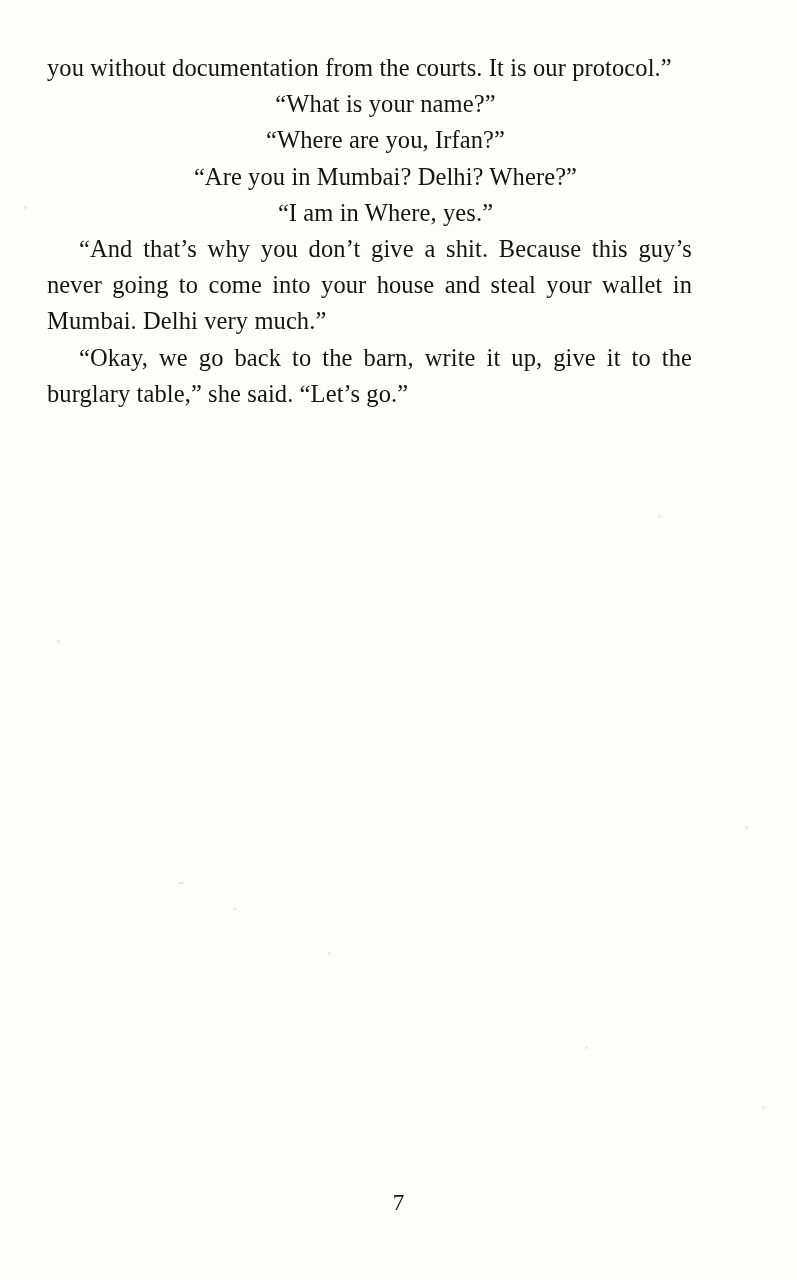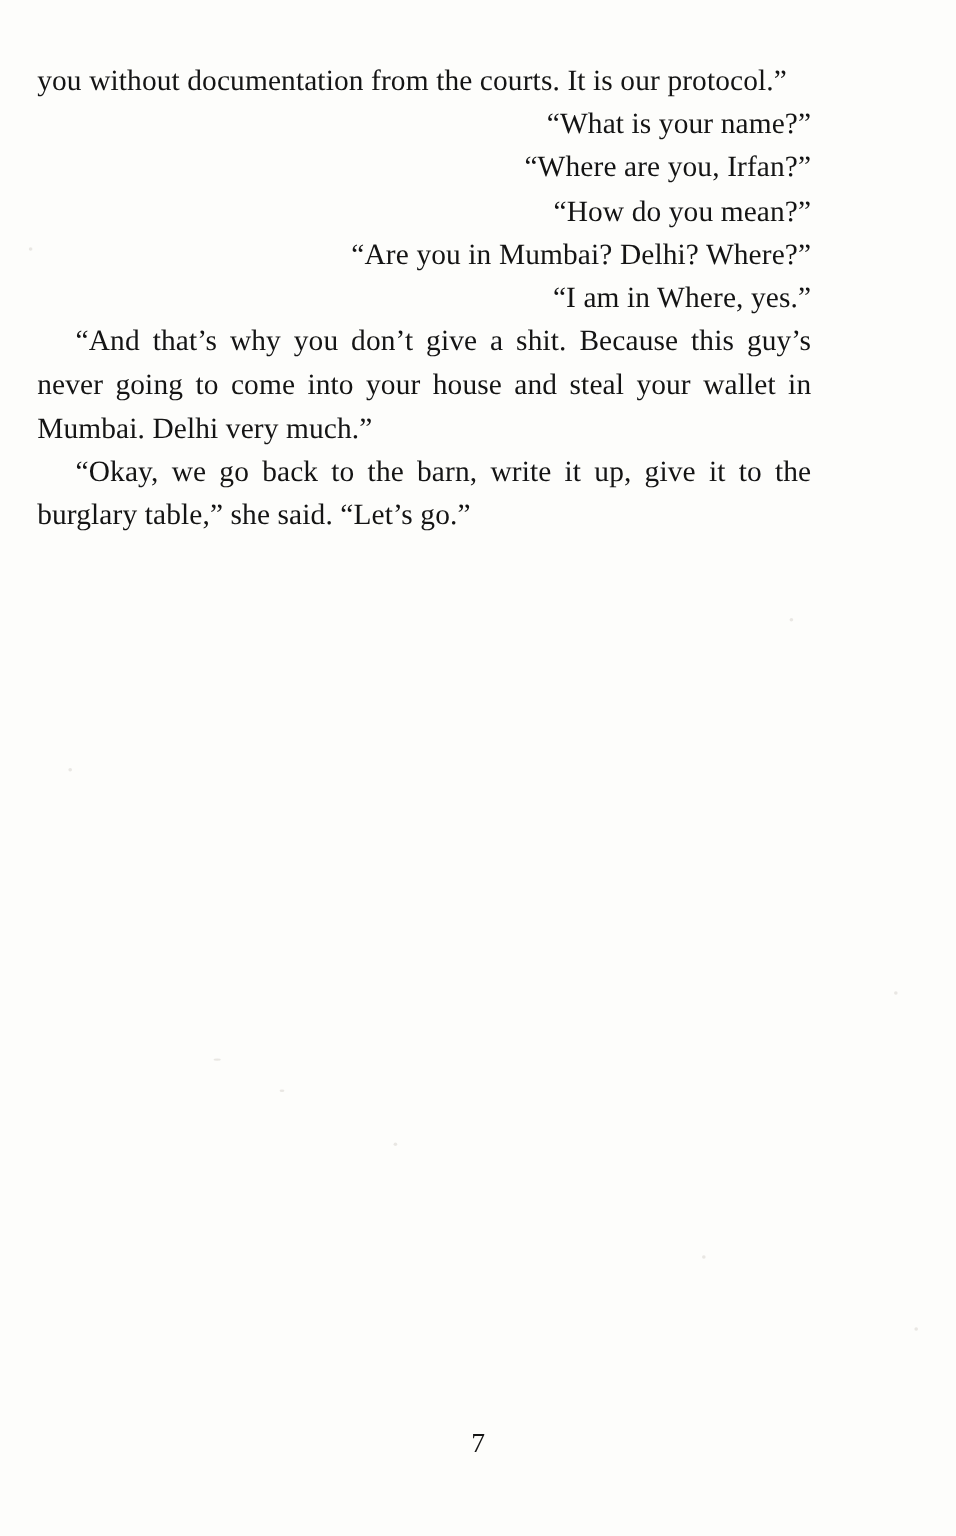--- a/index.html
+++ b/index.html
@@ -19,41 +19,41 @@
     position: absolute;
     top: 0;
     left: 0;
     width: 797px;
     height: 1280px;
     background: #fdfdfb;
   }
   .text-block {
     position: absolute;
     top: 50px;
-    left: 31px;
+    left: 47px;
     width: 645px;
   }
   .para {
     margin: 0;
     font-size: 24.5px;
     line-height: 36.2px;
     text-align: justify;
     text-justify: inter-word;
     letter-spacing: 0.1px;
     color: #141414;
   }
   .para.indent {
     text-indent: 32px;
   }
   .para.noindent {
     text-indent: 0;
   }
   
   .para.short {
-    text-align: right;
+    text-align: center;
   }
   .folio {
     position: absolute;
     left: 0;
     width: 797px;
     top: 1190px;
     text-align: center;
     font-size: 23px;
     color: #141414;
     font-family: "Liberation Serif", "DejaVu Serif", serif;
@@ -78,21 +78,20 @@
   <div class="speck" style="left:178px; top:882px; width:6px; height:2px;"></div>
   <div class="speck" style="left:233px; top:908px; width:4px; height:2px;"></div>
   <div class="speck" style="left:328px; top:952px; width:3px; height:3px;"></div>
   <div class="speck" style="left:585px; top:1046px; width:3px; height:3px;"></div>
   <div class="speck" style="left:762px; top:1106px; width:3px; height:3px;"></div>
 
   <div class="text-block">
     <p class="para noindent">you without documentation from the courts. It is our protocol.”</p>
     <p class="para indent short">“What is your name?”</p>
     <p class="para indent short">“Where are you, Irfan?”</p>
-    <p class="para indent short">“How do you mean?”</p>
     <p class="para indent short">“Are you in Mumbai? Delhi? Where?”</p>
     <p class="para indent short">“I am in Where, yes.”</p>
     <p class="para indent">“And that’s why you don’t give a shit. Because this guy’s never going to come into your house and steal your wallet in Mumbai. Delhi very much.”</p>
     <p class="para indent">“Okay, we go back to the barn, write it up, give it to the burglary table,” she said. “Let’s go.”</p>
   </div>
 
   <div class="folio">7</div>
 
 </div>
 

